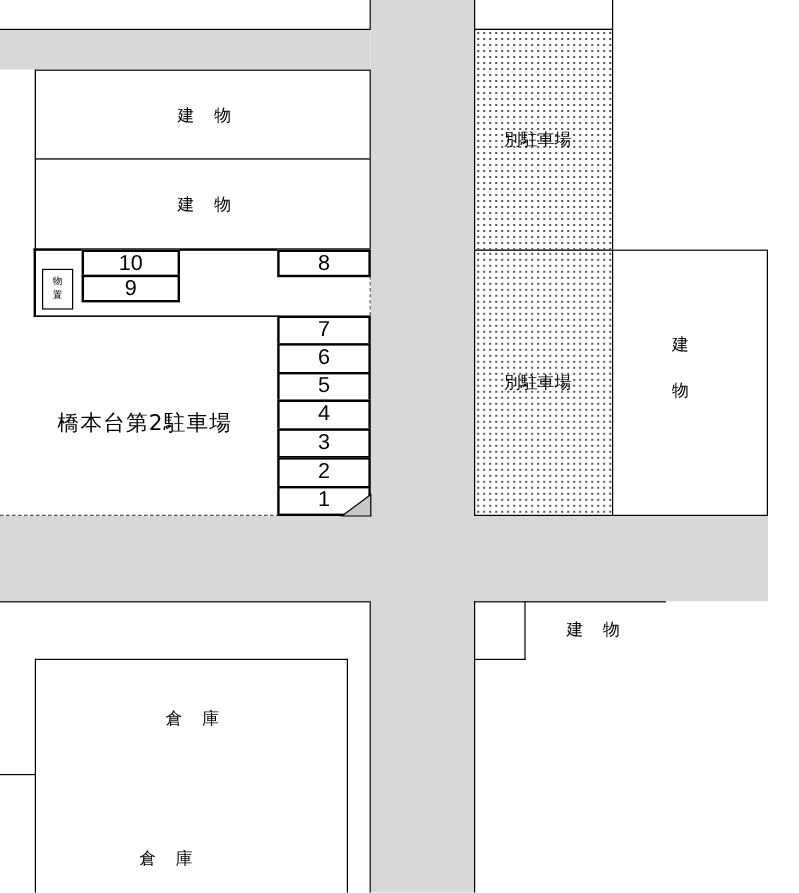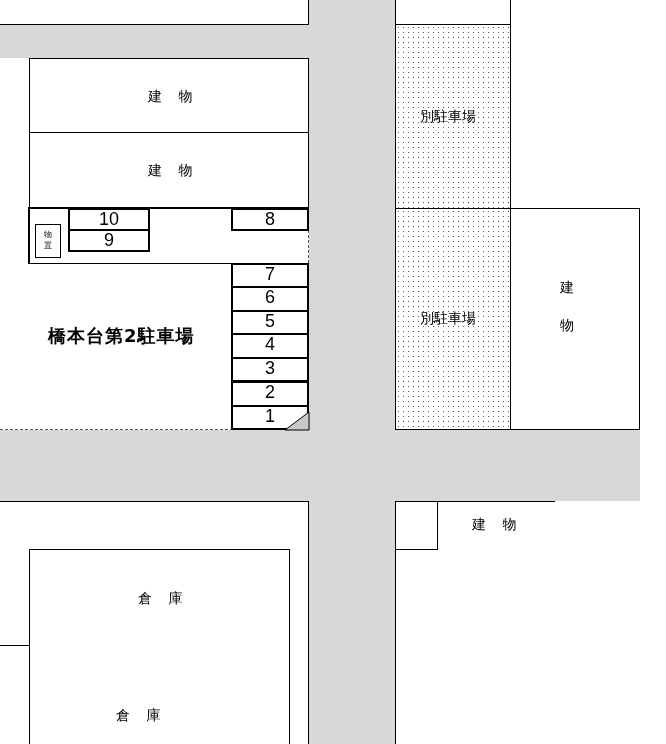--- a/index.html
+++ b/index.html
@@ -52,21 +52,21 @@
   <div class="abs slot" style="left:231px;top:310px;width:78px;height:25px;">5</div>
   <div class="abs slot" style="left:231px;top:333px;width:78px;height:26px;">4</div>
   <div class="abs slot" style="left:231px;top:357px;width:78px;height:25px;">3</div>
   <div class="abs slot" style="left:231px;top:381px;width:78px;height:26px;">2</div>
   <div class="abs slot" style="left:231px;top:405px;width:78px;height:25px;">1</div>
 
   <svg class="abs" style="left:283px;top:410px;" width="28" height="22">
     <polygon points="26,2 26,20 2,20" fill="#c8c8c8" stroke="#000" stroke-width="1"></polygon>
   </svg>
 
-  <span class="lbl" style="left:48px;top:324px;font-size:18px;font-weight:bold;letter-spacing:1px;">橋本台第2駐車場</span>
+  <span class="lbl" style="left:48px;top:340px;font-size:18px;font-weight:normal;letter-spacing:1px;">橋本台第2駐車場</span>
 
   <div class="abs bld" style="left:395px;top:-2px;width:116px;height:27px;"></div>
 
   <div class="abs dots" style="left:395px;top:24px;width:116px;height:185px;">
     <span class="lbl" style="left:24px;top:83px;letter-spacing:0;background:transparent;">別駐車場</span>
   </div>
   <div class="abs dots" style="left:395px;top:208px;width:116px;height:222px;">
     <span class="lbl" style="left:24px;top:101px;letter-spacing:0;">別駐車場</span>
   </div>
 

